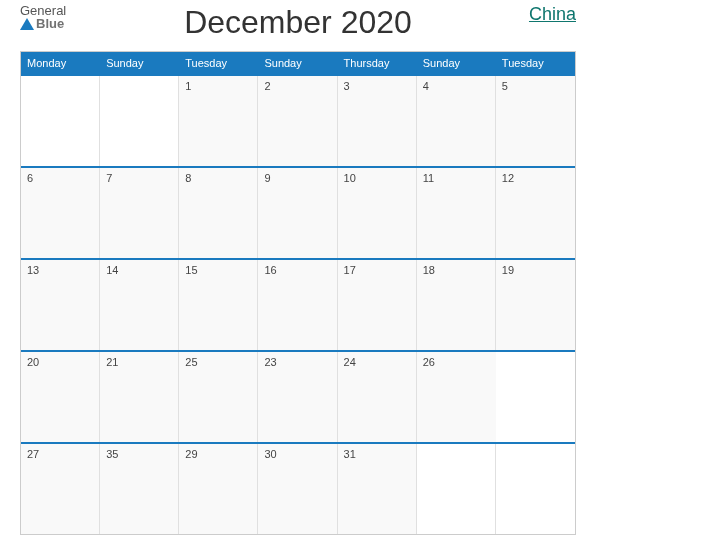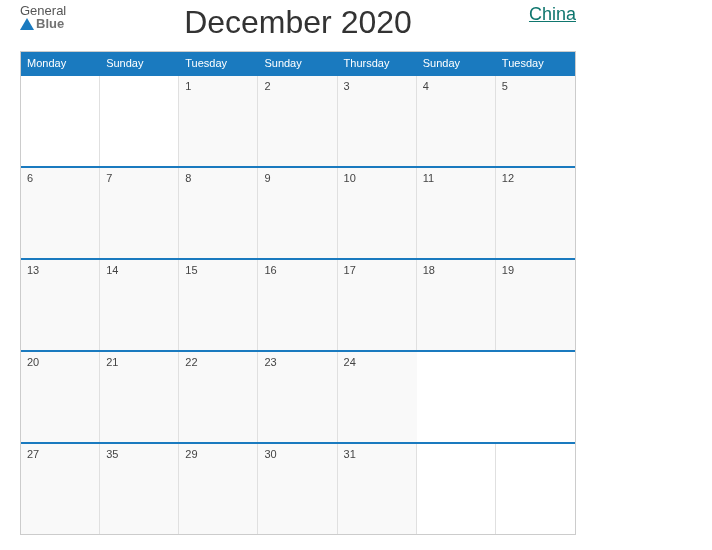--- a/index.html
+++ b/index.html
@@ -171,23 +171,24 @@
           <div class="day-cell"><span class="day-number">14</span></div>
           <div class="day-cell"><span class="day-number">15</span></div>
           <div class="day-cell"><span class="day-number">16</span></div>
           <div class="day-cell"><span class="day-number">17</span></div>
           <div class="day-cell"><span class="day-number">18</span></div>
           <div class="day-cell"><span class="day-number">19</span></div>
         </div>
         <div class="week-row">
           <div class="day-cell"><span class="day-number">20</span></div>
           <div class="day-cell"><span class="day-number">21</span></div>
-          <div class="day-cell"><span class="day-number">22</span></div>
+          <div class="day-cell"><span class="day-number">25</span></div>
           <div class="day-cell"><span class="day-number">23</span></div>
           <div class="day-cell"><span class="day-number">24</span></div>
+          <div class="day-cell"><span class="day-number">26</span></div>
         </div>
         <div class="week-row">
           <div class="day-cell"><span class="day-number">27</span></div>
           <div class="day-cell"><span class="day-number">35</span></div>
           <div class="day-cell"><span class="day-number">29</span></div>
           <div class="day-cell"><span class="day-number">30</span></div>
           <div class="day-cell"><span class="day-number">31</span></div>
           <div class="day-cell empty"></div>
           <div class="day-cell empty"></div>
         </div>

